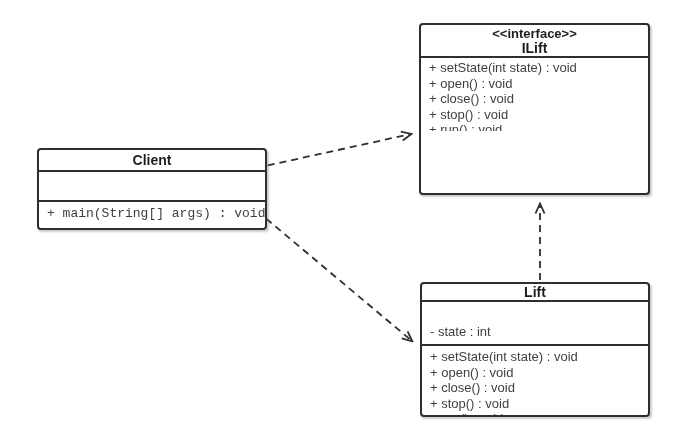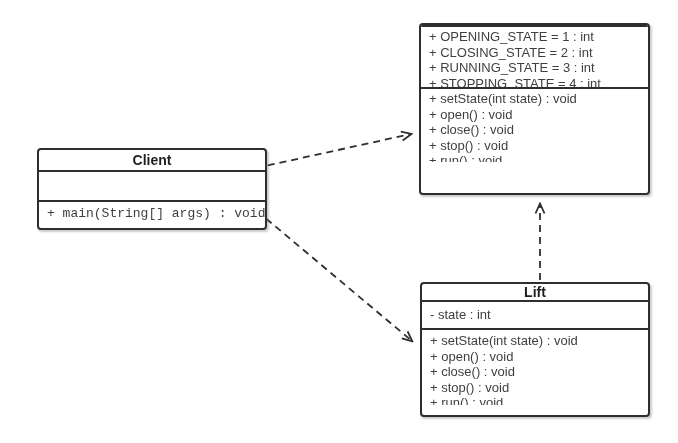--- a/index.html
+++ b/index.html
@@ -77,21 +77,21 @@
   #box-client  .attrs-sec   { height: 30px; }
   #box-client  .methods-sec { height: 28px; padding-top: 4px; font-family: Liberation Mono, monospace; }
 
   #box-ilift   { left: 419px; top: 23px;  width: 231px; height: 172px; }
   #box-ilift   .title-sec   { height: 31px; }
   #box-ilift   .attrs-sec   { height: 62px; }
   #box-ilift   .methods-sec { height: 75px; }
 
   #box-lift    { left: 420px; top: 282px; width: 230px; height: 135px; }
   #box-lift    .title-sec   { height: 16px; }
-  #box-lift    .attrs-sec   { height: 28px; padding-top: 5px; }
+  #box-lift    .attrs-sec   { height: 44px; padding-top: 22px; }
   #box-lift    .methods-sec { height: 77px; padding-top: 3px; }
 </style>
 </head>
 <body>
 
 <div class="canvas">
 
   <svg class="arrows-layer" viewBox="0 0 678 443" xmlns="http://www.w3.org/2000/svg">
     <defs>
       <marker id="openArrow" markerUnits="userSpaceOnUse" markerWidth="13" markerHeight="12" viewBox="0 0 13 12" refX="11" refY="6" orient="auto">
@@ -107,26 +107,24 @@
     <div class="title-sec">
       <div class="cls-name">Client</div>
     </div>
     <div class="members-sec attrs-sec"></div>
     <div class="members-sec methods-sec">
         <div class="member">+ main(String[] args) : void</div>
       </div>
   </div>
 
   <div class="uml-class" id="box-ilift">
-    <div class="members-sec attrs-sec">
-        <div class="member">+ OPENING_STATE = 1 : int</div>
-        <div class="member">+ CLOSING_STATE = 2 : int</div>
-        <div class="member">+ RUNNING_STATE = 3 : int</div>
-        <div class="member">+ STOPPING_STATE = 4 : int</div>
-      </div>
+    <div class="title-sec">
+      <div class="stereotype">&lt;&lt;interface&gt;&gt;</div>
+      <div class="cls-name">ILift</div>
+    </div>
     <div class="members-sec methods-sec">
         <div class="member">+ setState(int state) : void</div>
         <div class="member">+ open() : void</div>
         <div class="member">+ close() : void</div>
         <div class="member">+ stop() : void</div>
         <div class="member">+ run() : void</div>
       </div>
   </div>
 
   <div class="uml-class" id="box-lift">

